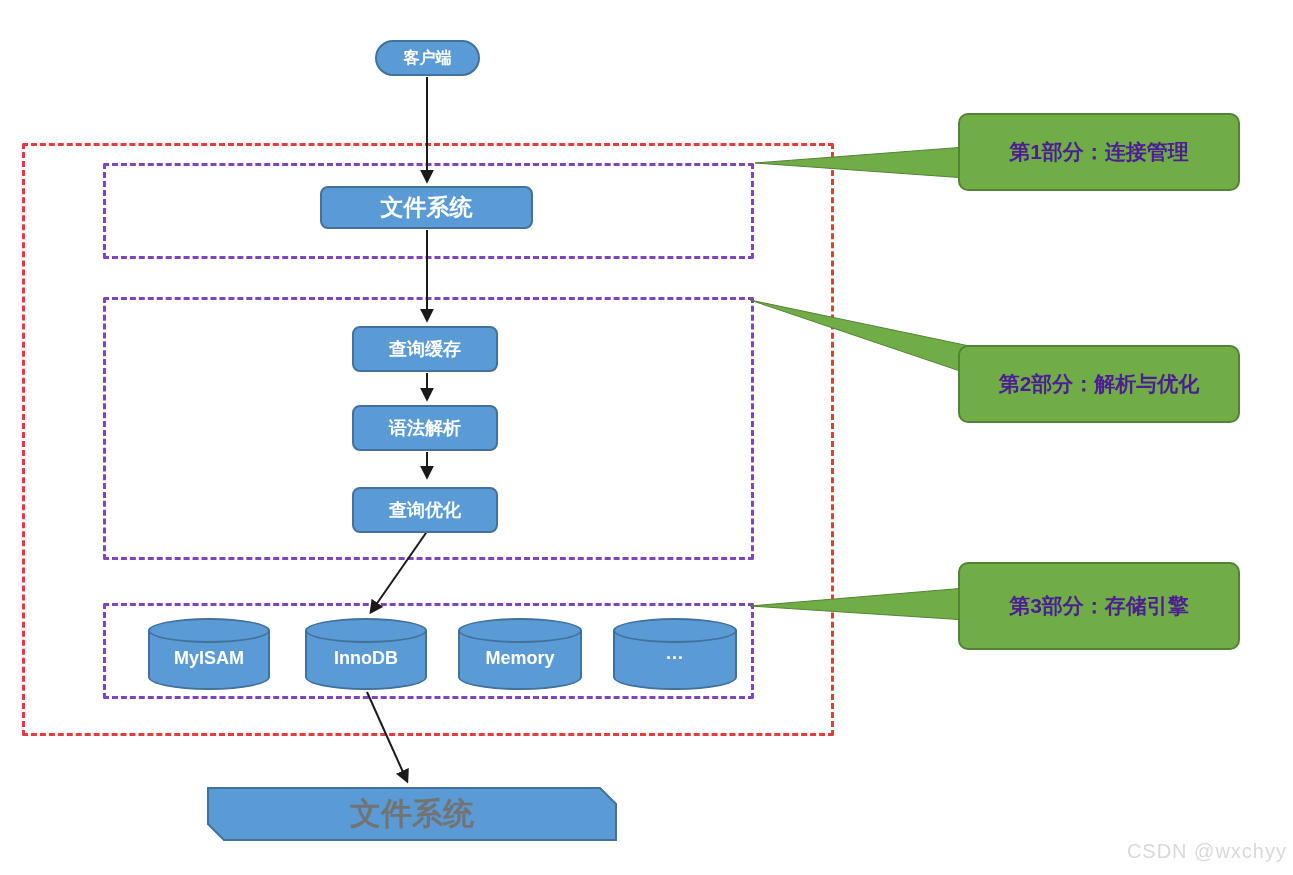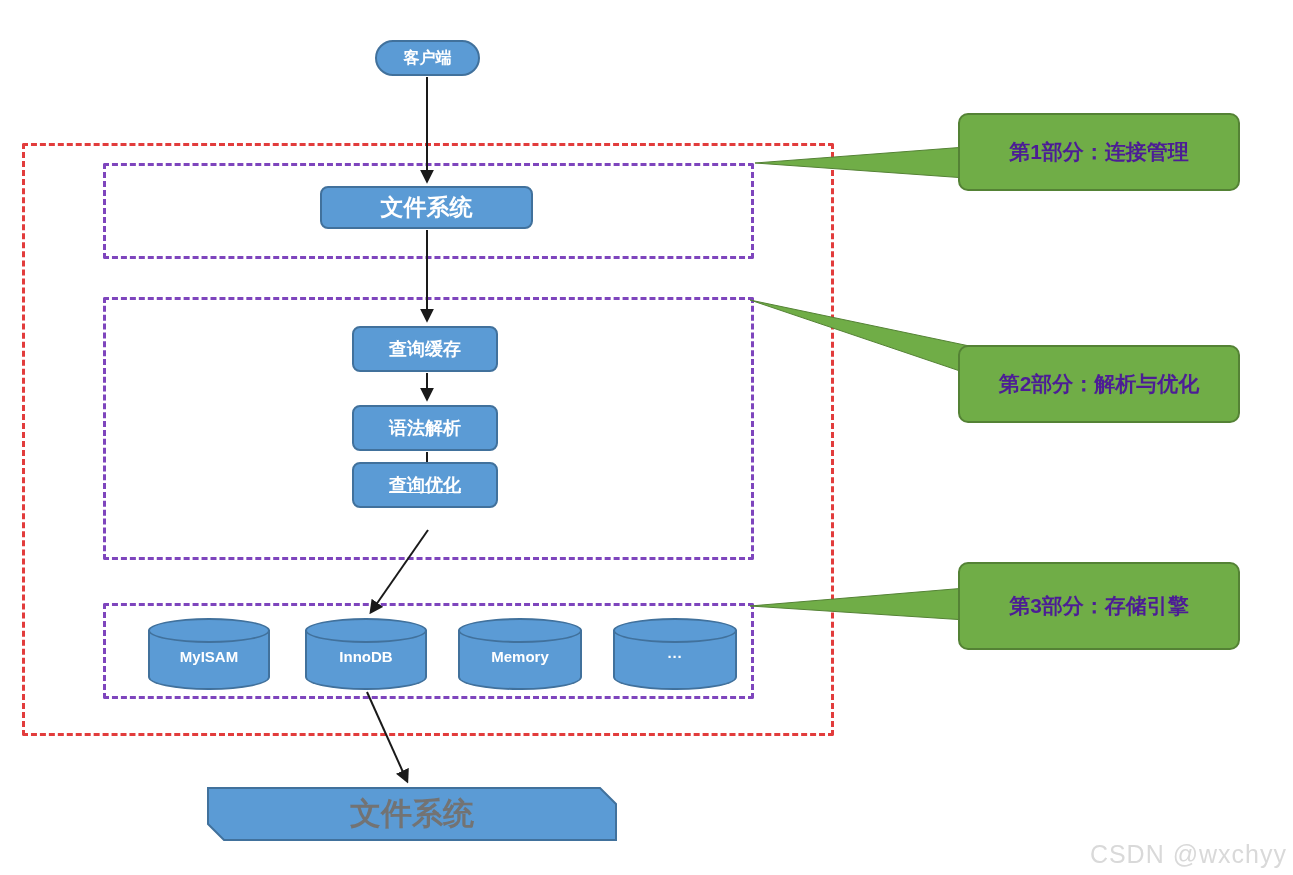--- a/index.html
+++ b/index.html
@@ -41,39 +41,39 @@
   .handle-connection{
     left:320px;top:186px;width:213px;height:43px;
     border-radius:8px;font-size:23px;
   }
   .mid-box{
     left:352px;width:146px;height:46px;
     border-radius:8px;font-size:18px;
   }
   .query-cache{top:326px;}
   .syntax-parse{top:405px;}
-  .query-optimize{top:462px;text-decoration:underline;}
+  .query-optimize{top:487px;}
 
   
   .cylinder{position:absolute;z-index:3;top:618px;width:122px;height:72px;}
   .cyl-body{
     position:absolute;left:0;right:0;top:12px;bottom:0;
     background:#5b9bd5;border:2px solid #41719c;border-top:none;
     border-radius:0 0 60px 60px / 0 0 13px 13px;
     box-sizing:border-box;
   }
   .cyl-top{
     position:absolute;left:0;right:0;top:0;height:25px;
     background:#5b9bd5;border:2px solid #41719c;
     border-radius:50%;
     box-sizing:border-box;
   }
   .cyl-label{
     position:absolute;left:0;right:0;top:30px;
-    text-align:center;color:#ffffff;font-weight:bold;font-size:15px;
+    text-align:center;color:#ffffff;font-weight:bold;font-size:18px;
   }
   .cyl-myisam{left:148px;}
   .cyl-innodb{left:305px;}
   .cyl-memory{left:458px;width:124px;}
   .cyl-dots{left:613px;width:124px;}
 
   
   .callout{
     position:absolute;z-index:3;
     left:958px;width:282px;
@@ -93,21 +93,21 @@
   }
   .fs-label{
     position:absolute;left:0;right:0;top:0;bottom:0;
     display:flex;align-items:center;justify-content:center;
     color:#737373;font-weight:bold;font-size:31px;
   }
 
   .watermark{
     position:absolute;z-index:3;
     right:6px;top:840px;
-    color:#d9d9d9;font-size:25px;
+    color:#d9d9d9;font-size:20px;
     letter-spacing:1px;
   }
 </style>
 </head>
 <body>
 
 <div class="canvas">
 
   <div class="frame outer-frame"></div>
   <div class="frame section-frame sf1"></div>

